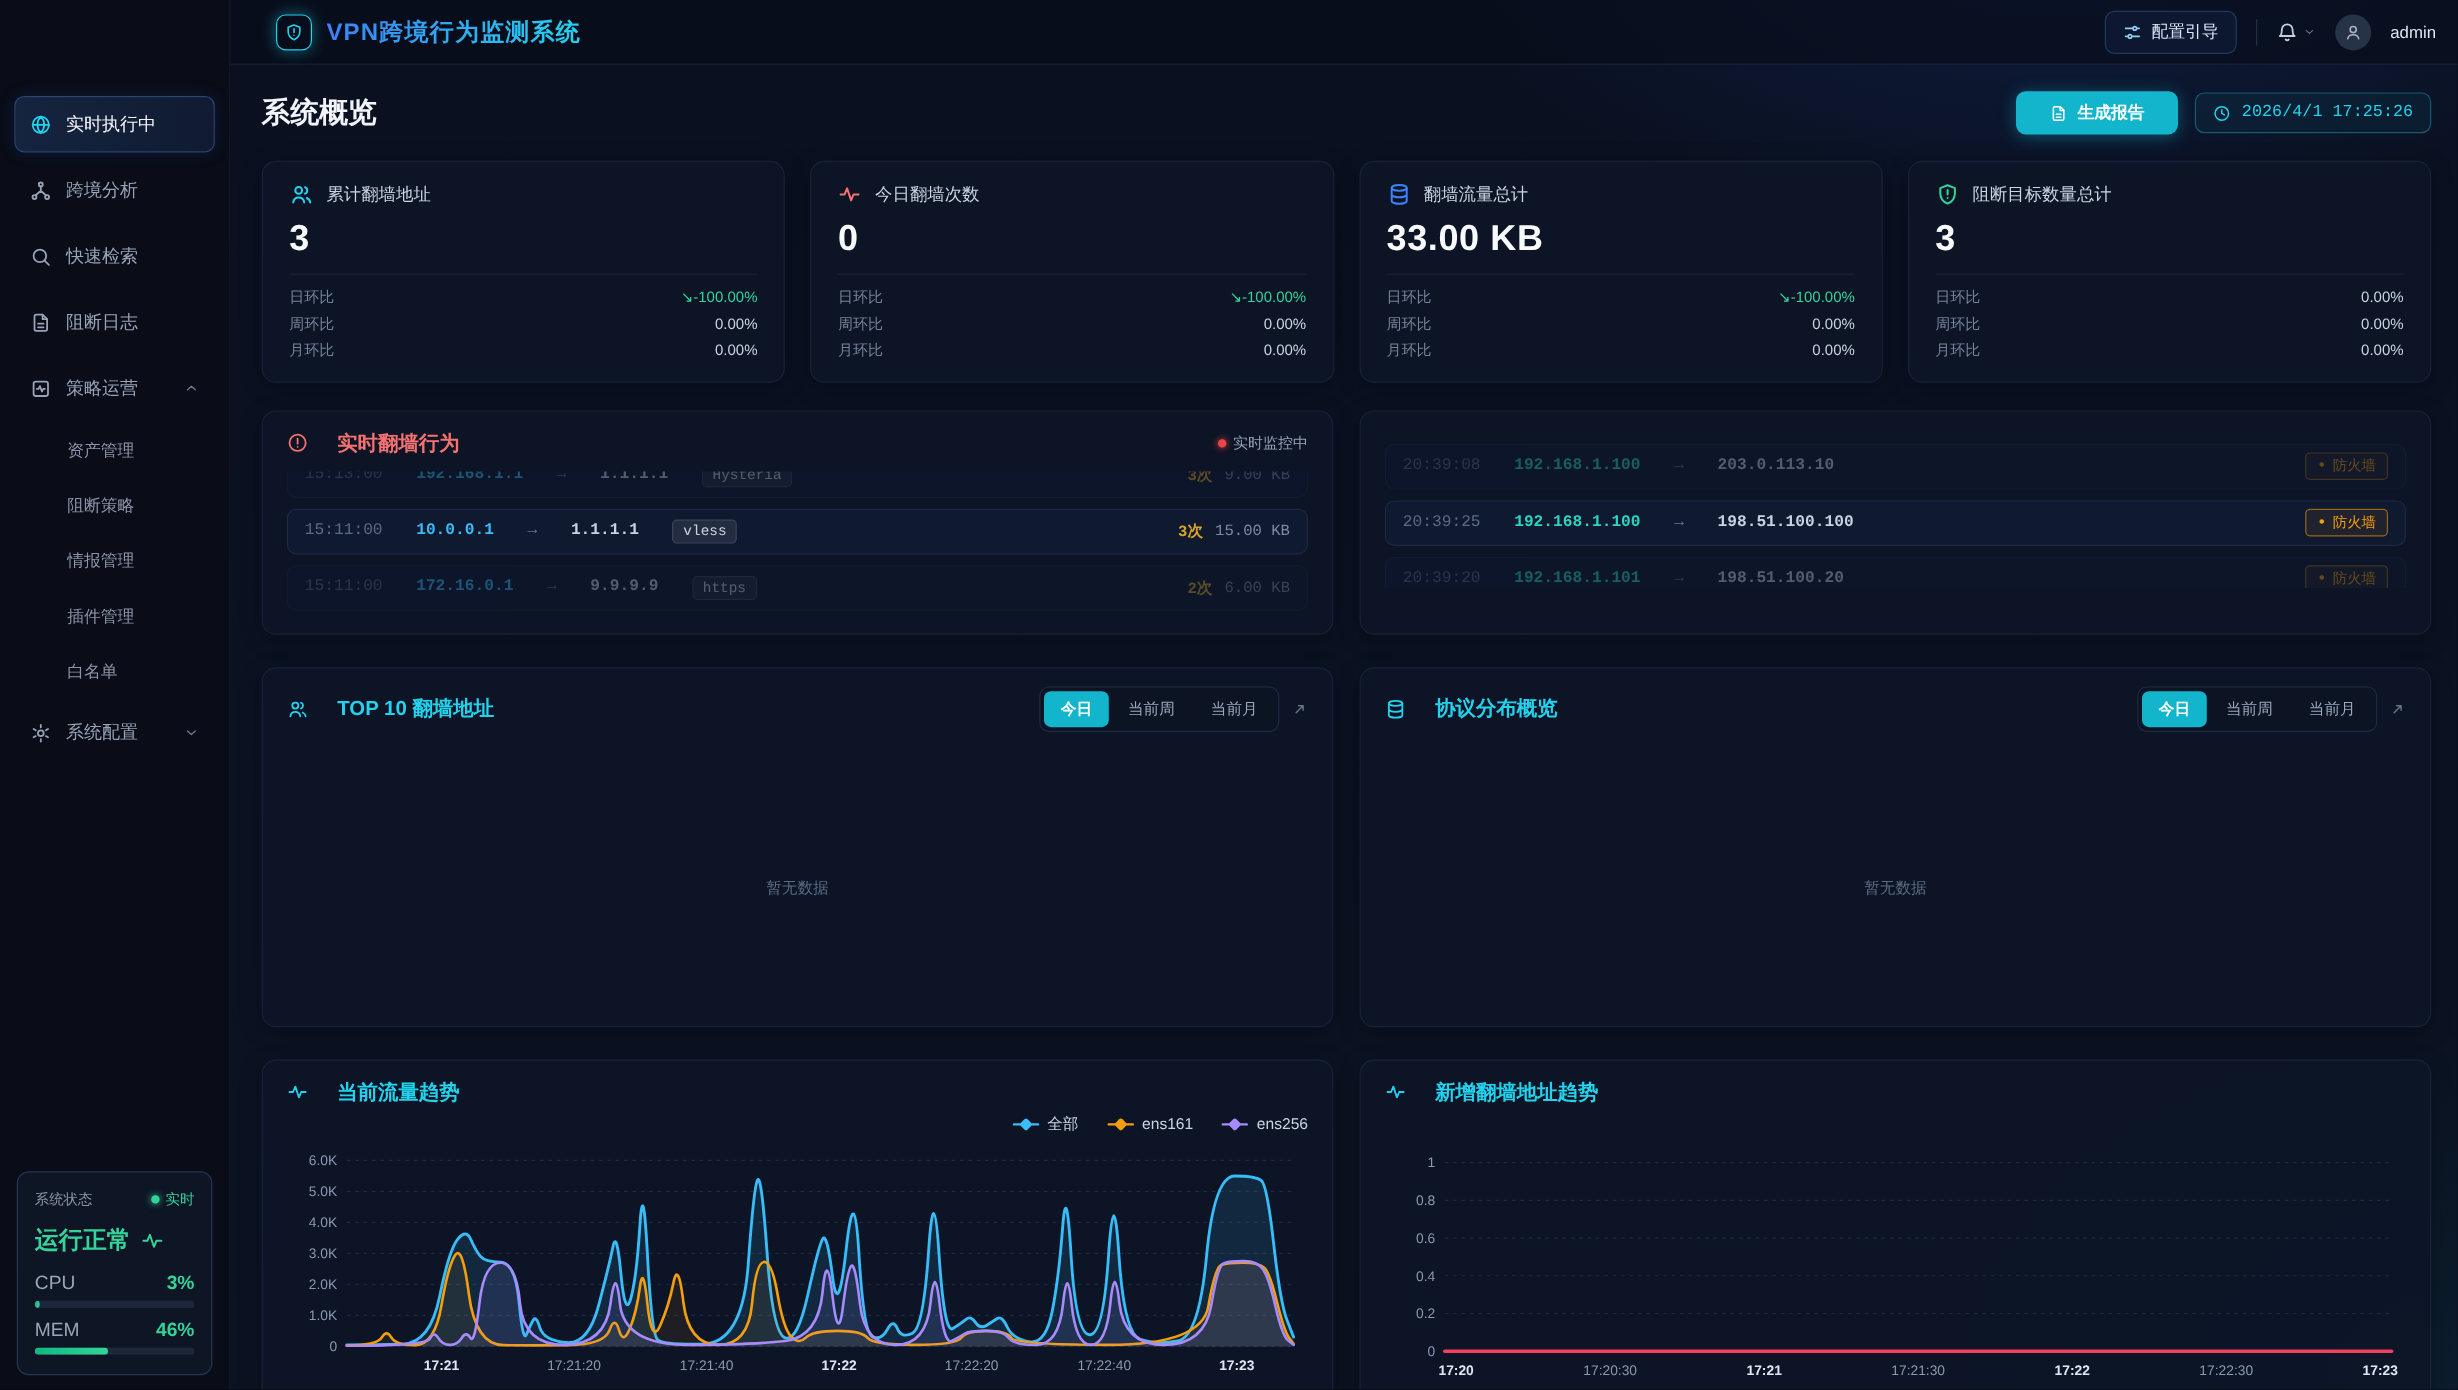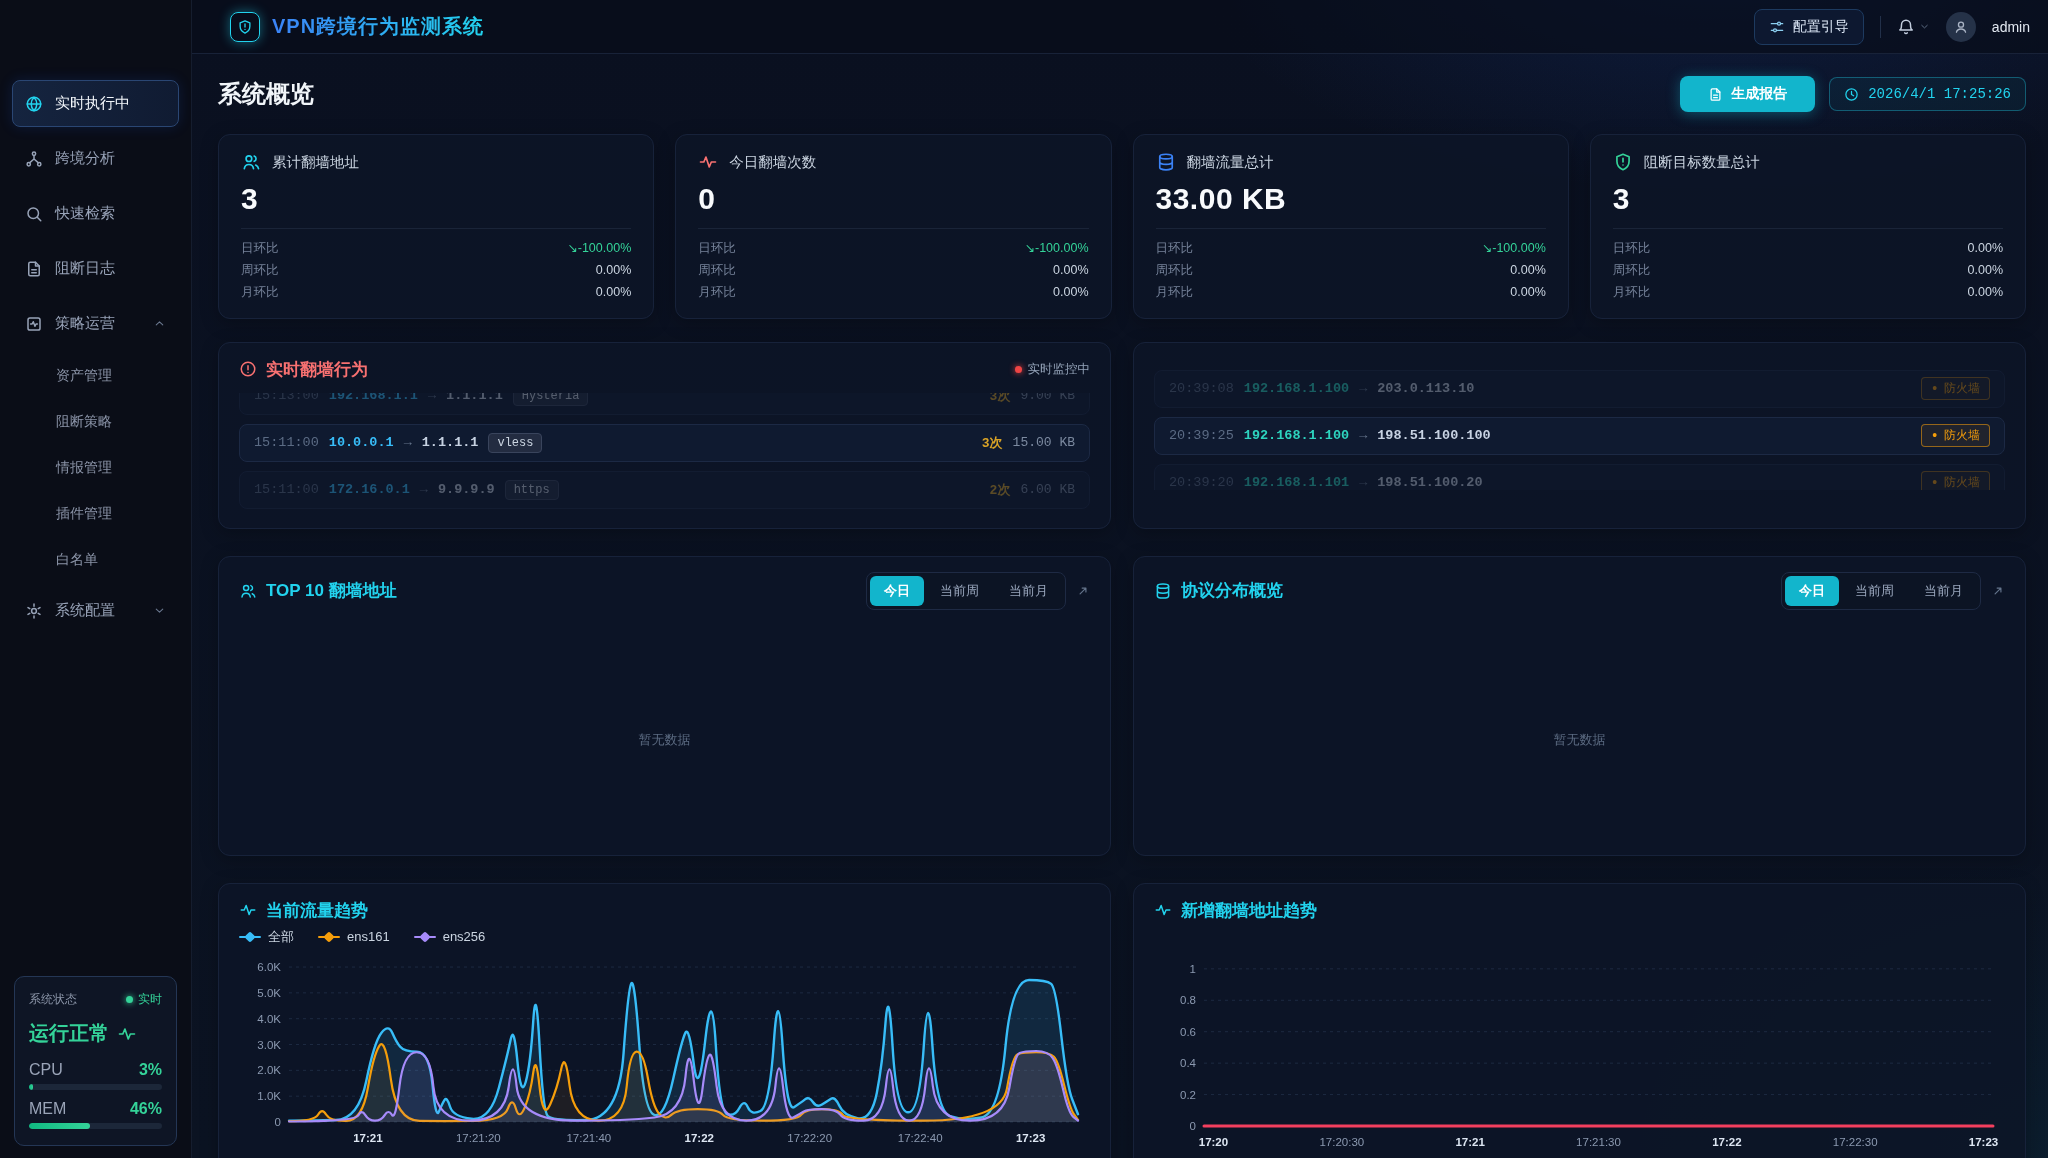--- a/index.html
+++ b/index.html
@@ -69,25 +69,25 @@
   .card-stats{border-top:1px solid #1a2438;padding-top:9px}
   .cs-row{display:flex;justify-content:space-between;font-size:12.5px;color:#76839a;line-height:1.75}
   .cs-row .v{color:#cbd5e1}
   .cs-row .v.good{color:#34d399}
   .c-cyan{color:#22d3ee}.c-red{color:#f87171}.c-blue{color:#3b82f6}.c-green{color:#34d399}
 
   
   .row2{display:grid;grid-template-columns:1fr 1fr;gap:22px;margin-bottom:27px}
   .panel{background:rgba(13,21,39,.85);border:1px solid #17223a;border-radius:12px;padding:15px 20px;box-shadow:0 4px 18px rgba(0,0,0,.25)}
   .panel-head{display:flex;align-items:center}
-  .p-title{display:flex;align-items:center;gap:9px;font-size:17px;font-weight:700}
+  .p-title{display:flex;align-items:center;gap:24px;font-size:17px;font-weight:700}
   .p-title .ic{width:18px;height:18px}
   .p-badge{margin-left:auto;display:flex;align-items:center;gap:6px;font-size:12.5px;color:#94a3b8}
   .rt-list{margin-top:12px;height:120px;overflow:hidden}
-  .rt-row{display:flex;align-items:center;gap:10px;background:#0f1a30;border:1px solid #1c2944;border-radius:8px;padding:8px 14px;margin-bottom:9px;font-size:13.5px;height:38px}
+  .rt-row{display:flex;align-items:center;gap:28px;background:#0f1a30;border:1px solid #1c2944;border-radius:8px;padding:8px 14px;margin-bottom:9px;font-size:13.5px;height:38px}
   .rt-row.faded{opacity:.38}
   .rt-row.clip{margin-top:-16px}
   .rt-time{color:#5b6b84}
   .rt-src{font-weight:700}
   .rt-src.blue{color:#38bdf8}.rt-src.teal{color:#2dd4bf}
   .rt-arrow{color:#64748b}
   .rt-dst{color:#c7d2e2;font-weight:600}
   .tag{background:#232c41;border:1px solid #39445c;color:#cbd5e1;border-radius:4px;padding:2px 8px;font-size:12px}
   .rt-right{margin-left:auto;display:flex;align-items:center;gap:10px}
   .cnt{color:#d9a326;font-weight:700;font-size:13px}
@@ -99,21 +99,21 @@
   .panel.tall{height:300px;display:flex;flex-direction:column}
   .tabs{display:inline-flex;background:#0c1424;border:1px solid #1e2a44;border-radius:8px;padding:3px;gap:2px}
   .tab{padding:6px 14px;font-size:13px;color:#9aa7bd;border-radius:6px;cursor:pointer}
   .tab.active{background:#12b5cc;color:#fff;font-weight:700}
   .ext{width:14px;height:14px;color:#64748b;margin-left:10px;cursor:pointer}
   .empty{flex:1;display:flex;align-items:center;justify-content:center;color:#5c6b82;font-size:13px;padding-top:30px}
   .head-gap{display:flex;align-items:center;margin-left:auto}
 
   
   .panel.chart{height:290px}
-  .legend{display:flex;justify-content:flex-start;align-items:center;gap:24px;font-size:13px;color:#cbd5e1;margin:6px 0 2px}
+  .legend{display:flex;justify-content:flex-end;align-items:center;gap:24px;font-size:13px;color:#cbd5e1;margin:6px 0 2px}
   .leg-item{display:flex;align-items:center;gap:7px}
   .leg-mark{width:22px;height:10px;position:relative}
   .leg-mark i{position:absolute;left:0;right:0;top:4px;height:2.5px;border-radius:2px}
   .leg-mark b{position:absolute;left:7px;top:1px;width:8px;height:8px;border-radius:2px;transform:rotate(45deg)}
   svg.chart{display:block}
 </style>
 </head>
 <body>
 
 <div class="app">

